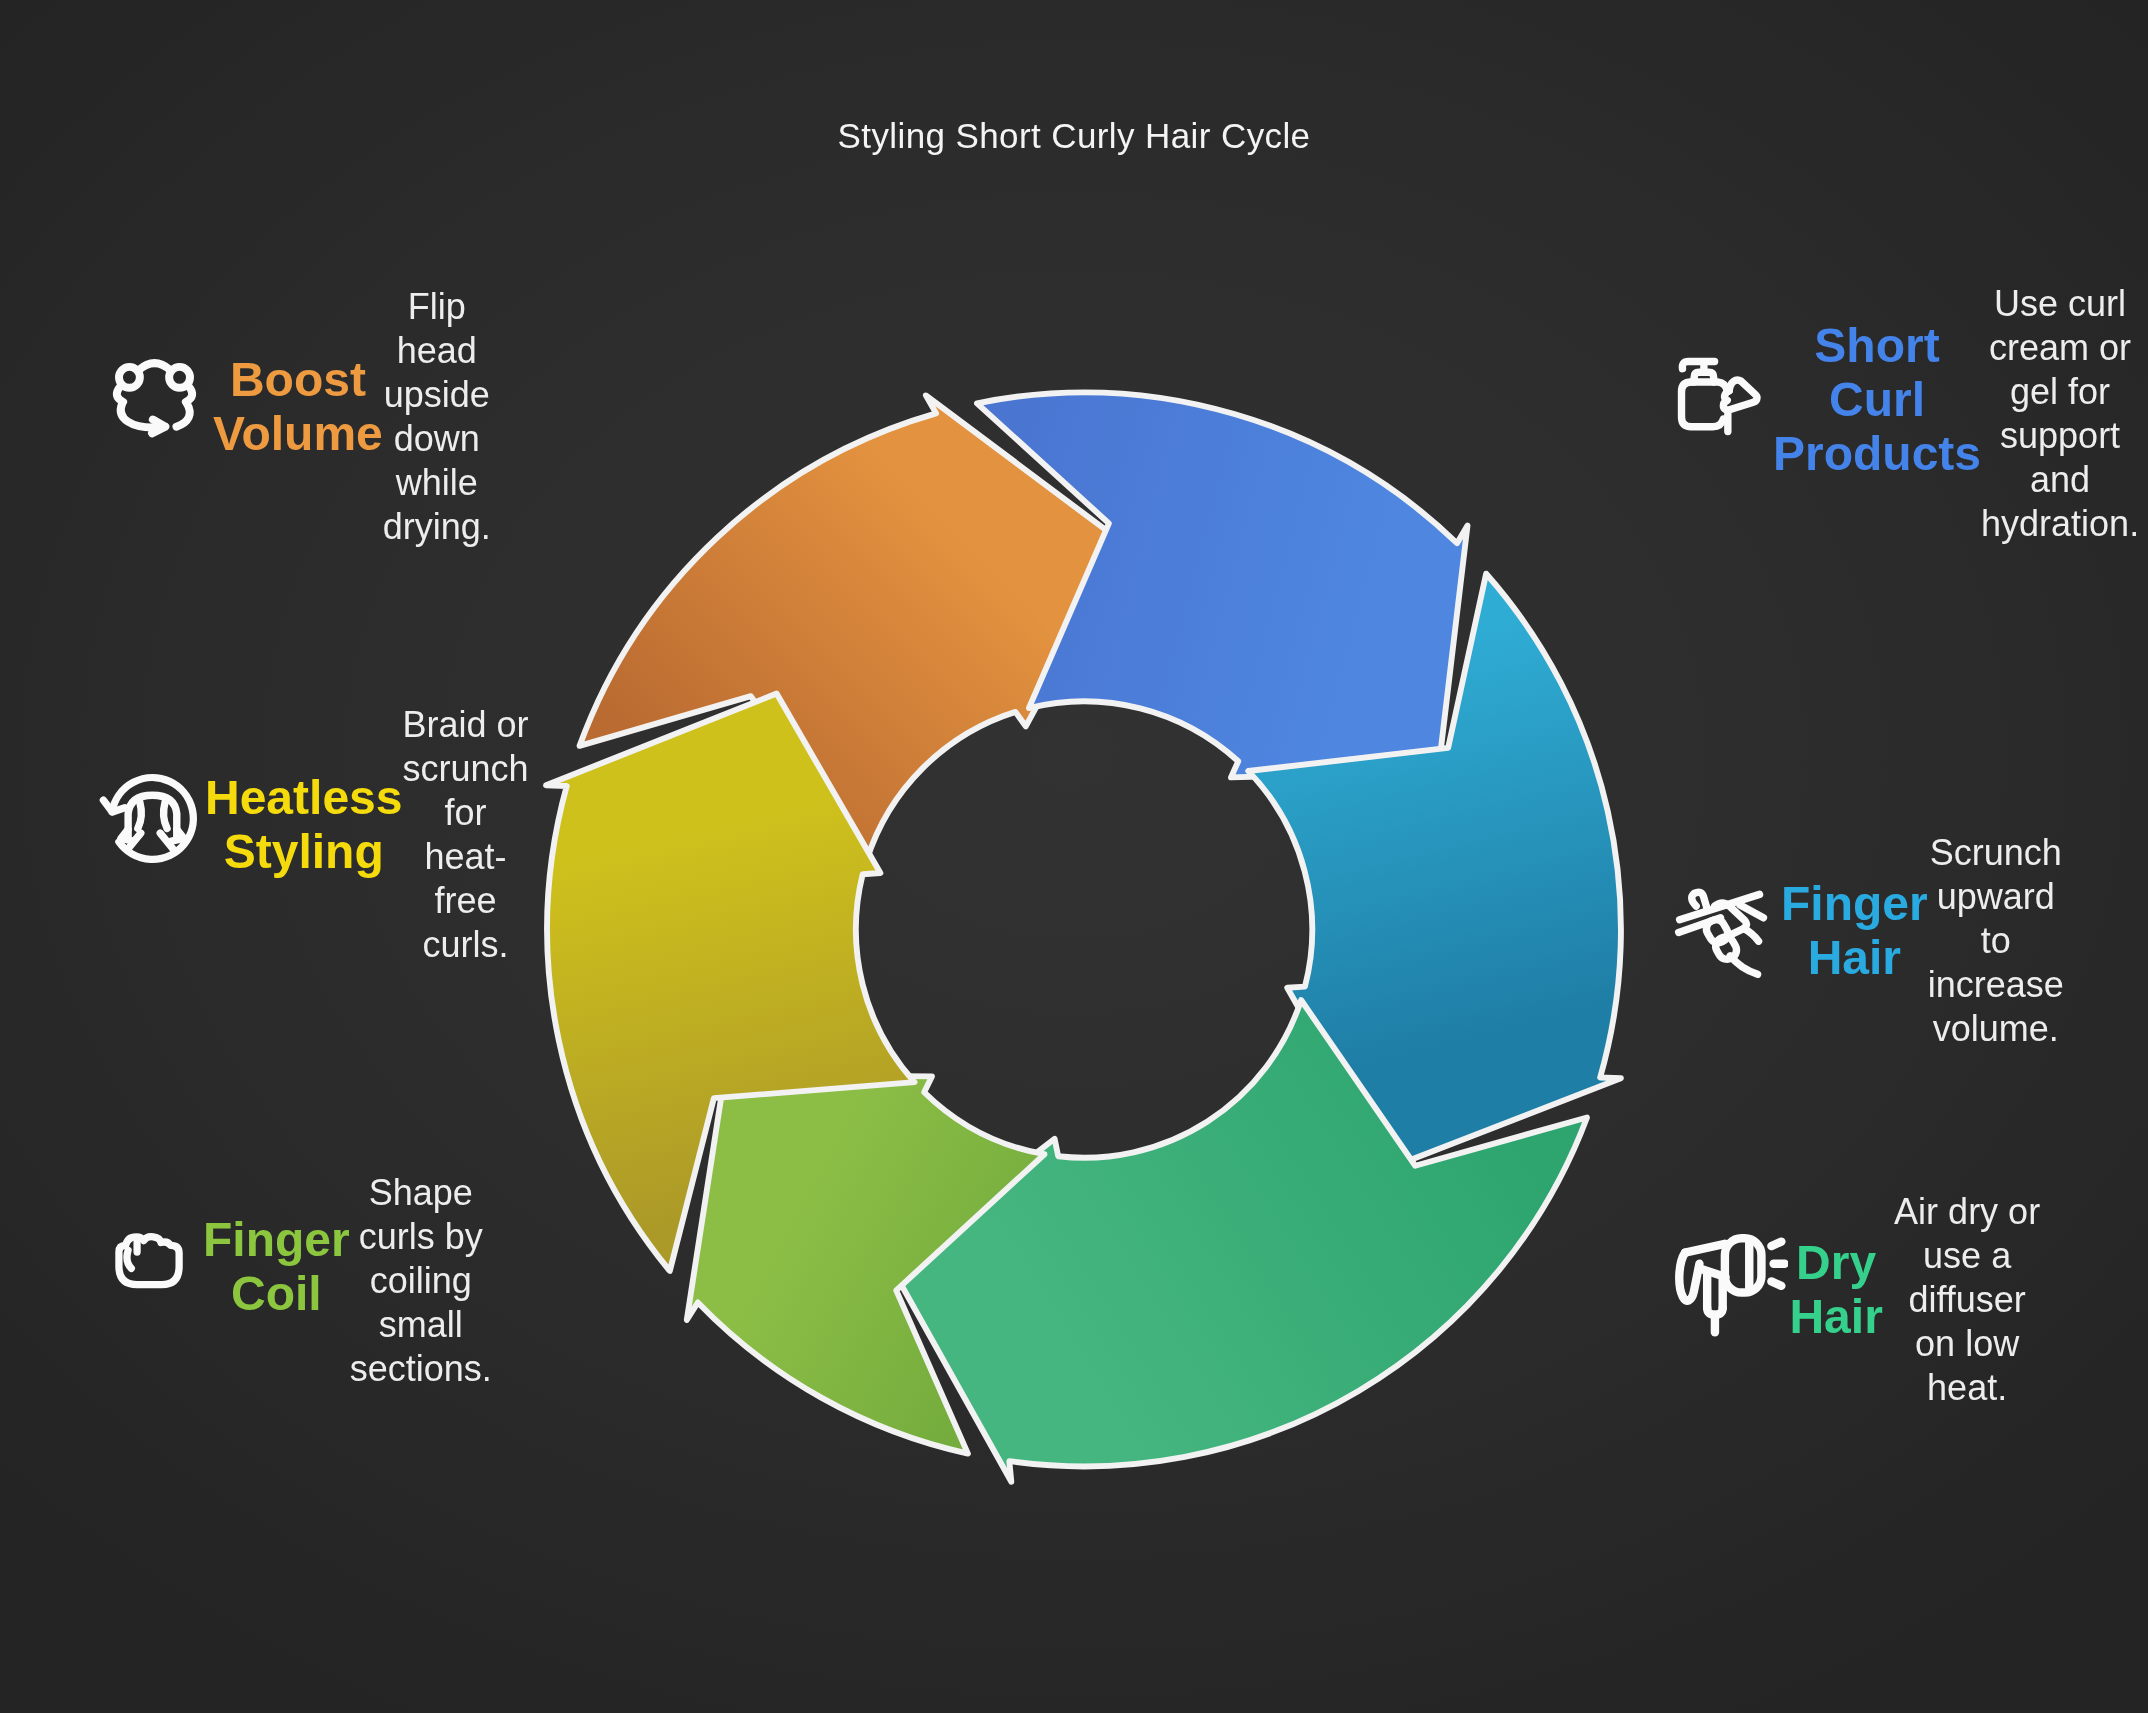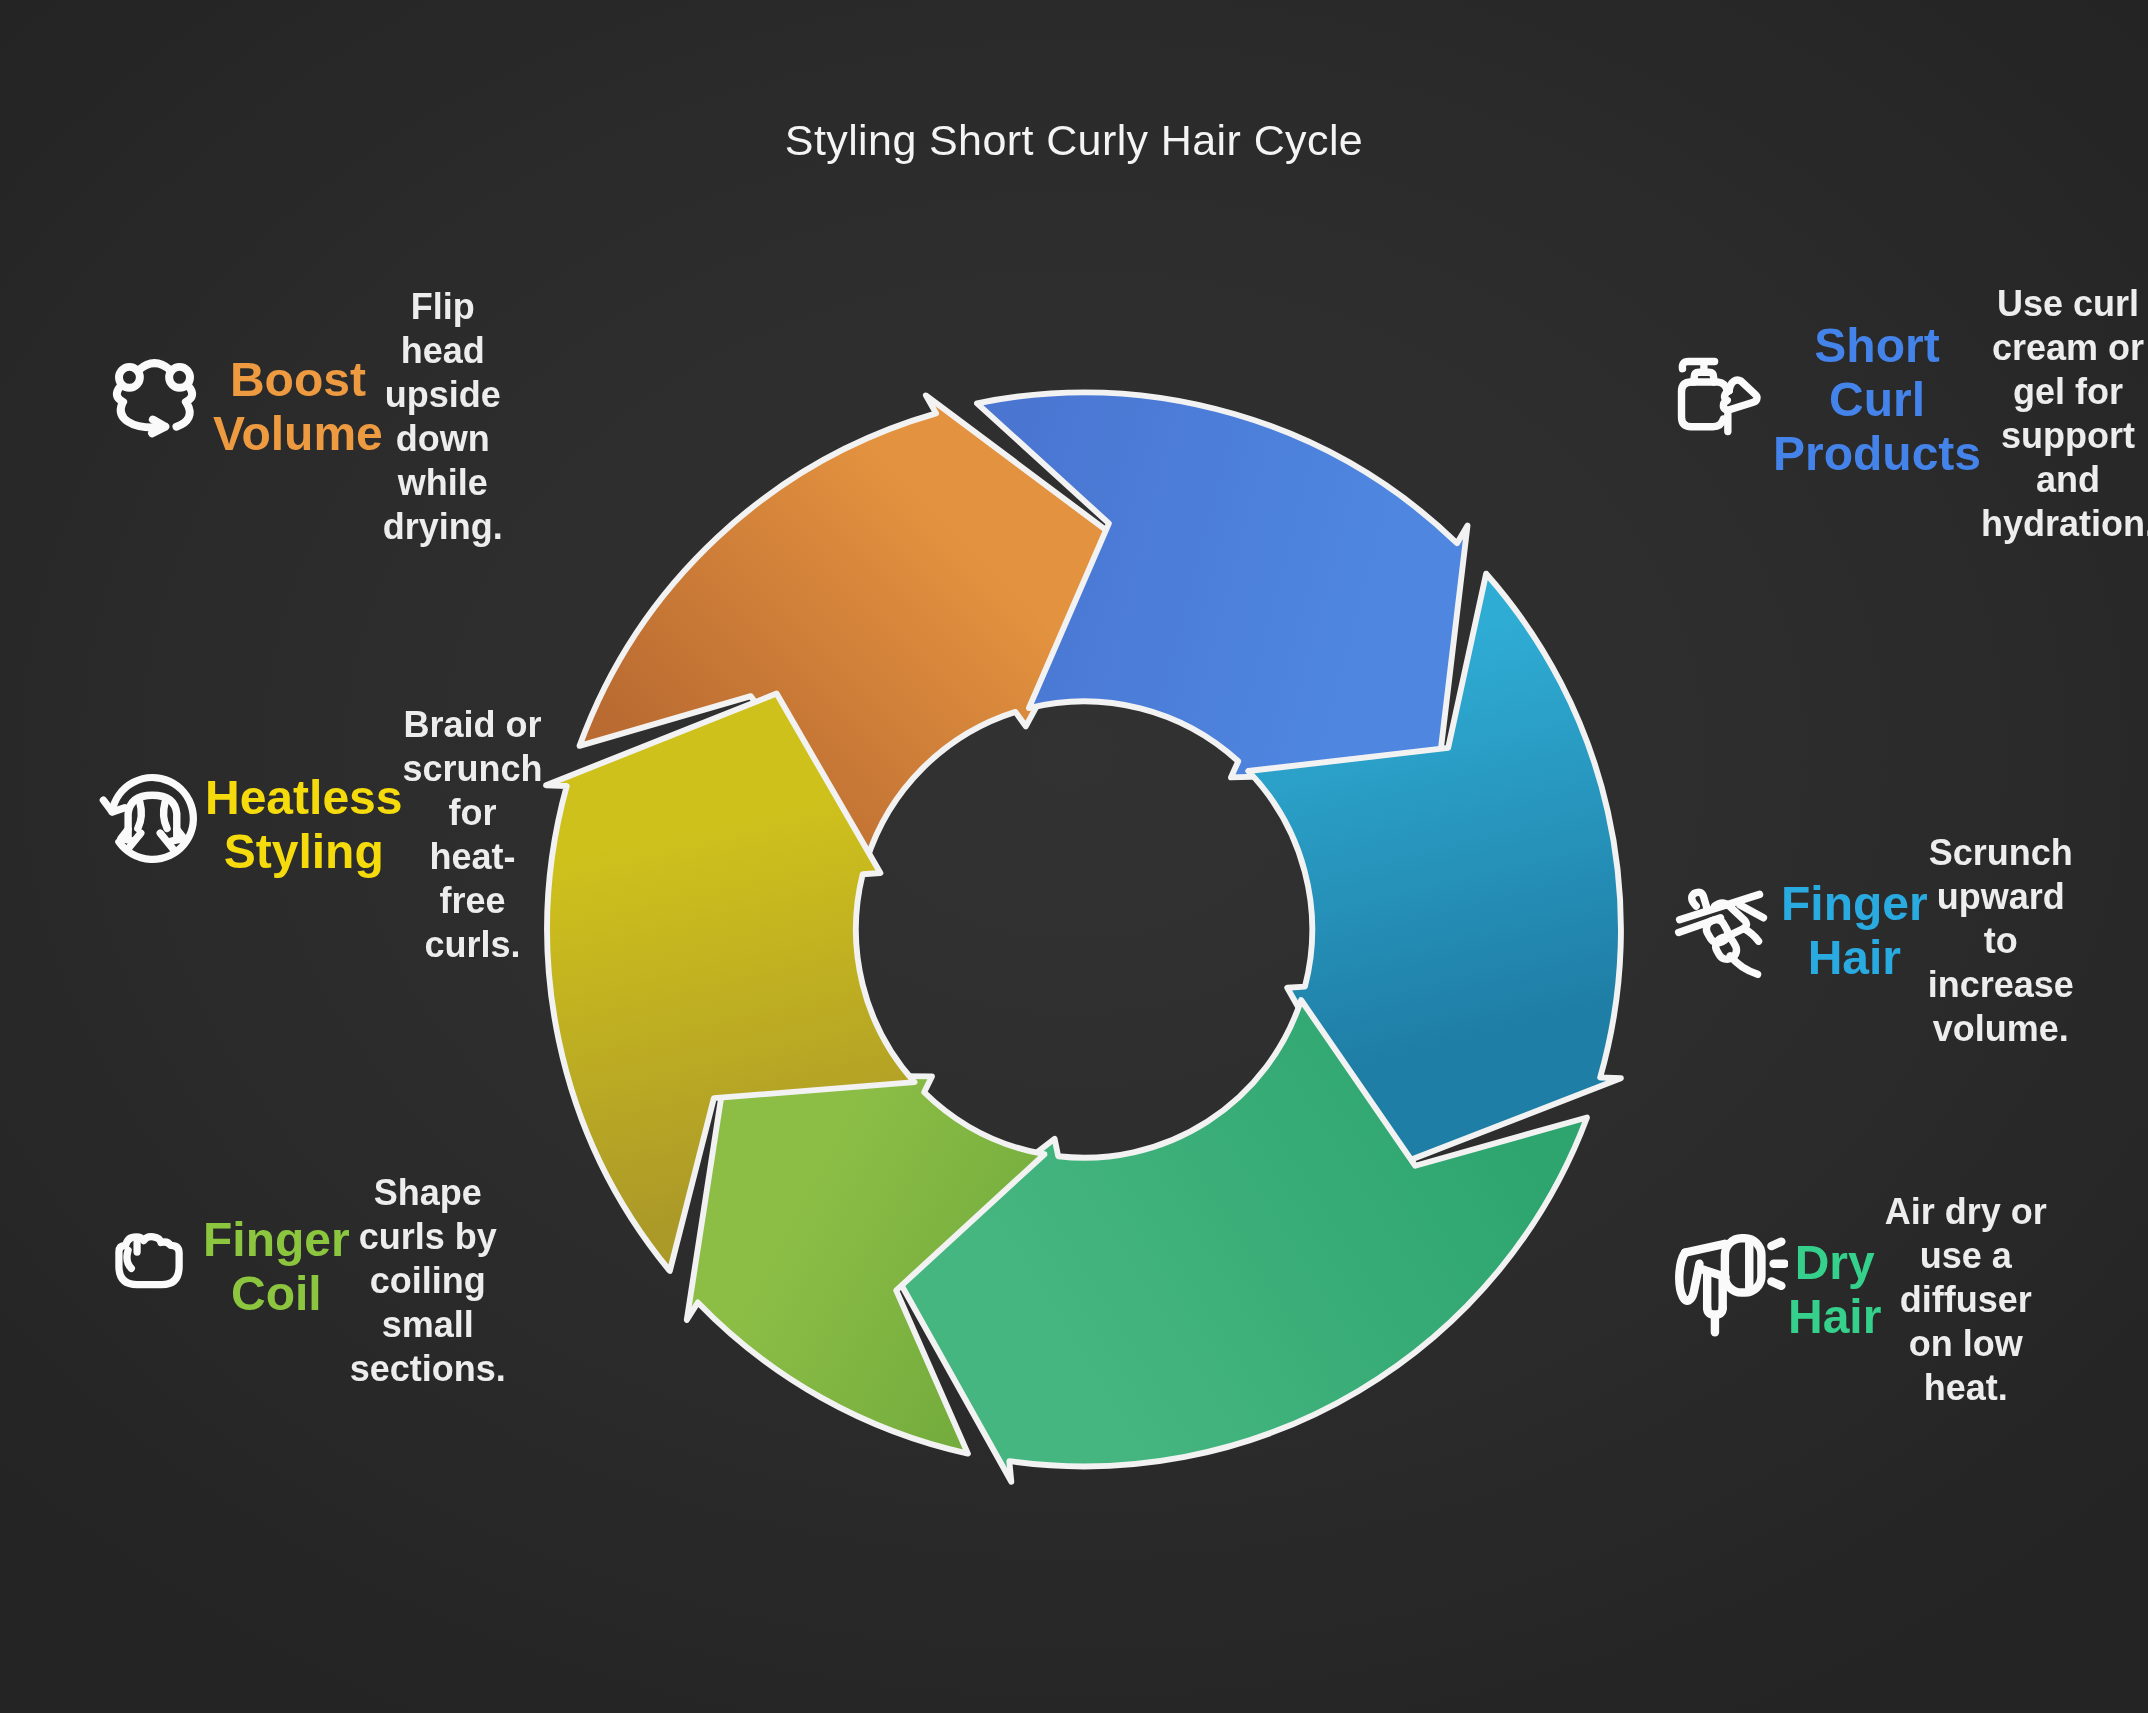--- a/index.html
+++ b/index.html
@@ -4,34 +4,34 @@
 <style>
   html,body{margin:0;padding:0;}
   body{
     width:2148px;height:1713px;overflow:hidden;position:relative;
     background:radial-gradient(ellipse 1426px 1091px at 50% 44%, #323232 0%, #2c2c2c 55%, #242424 100%);
     font-family:"Liberation Sans", sans-serif;
     -webkit-font-smoothing:antialiased;
   }
   .page-title{
     position:absolute;top:116px;left:0;width:2148px;
-    text-align:center;font-size:43px;font-weight:400;color:#F4F4F4;letter-spacing:0.4px;
+    text-align:center;font-size:35px;font-weight:400;color:#F4F4F4;letter-spacing:0.4px;
   }
   .wheel-svg{position:absolute;left:0;top:0;}
   .step{
     position:absolute;width:386px;display:flex;flex-direction:row;align-items:center;text-align:center;
   }
   .col-left{left:96px;}
   .col-right{left:1664px;}
   .icon-wrap{display:flex;align-items:flex-end;justify-content:center;margin-bottom:34px;}
   .icon-wrap svg{display:block;}
   .step-title{
     font-size:48px;font-weight:700;line-height:54px;max-width:352px;margin-bottom:28.5px;
   }
-  .step-body{font-size:36px;line-height:44px;color:#EDEDED;font-weight:700;}
+  .step-body{font-size:36px;line-height:44px;color:#EDEDED;font-weight:400;}
   .step-body div{min-height:8.4px;}
   svg .ln{fill:none;stroke:#FAFAFA;stroke-width:3.8;stroke-linecap:round;stroke-linejoin:round;}
 </style>
 </head>
 <body>
 
 <div class="page-title">Styling Short Curly Hair Cycle</div>
 
 <svg class="wheel-svg" id="wheel" width="2148" height="1713" viewBox="0 0 2560 2042">
   <defs id="wheel-defs">

